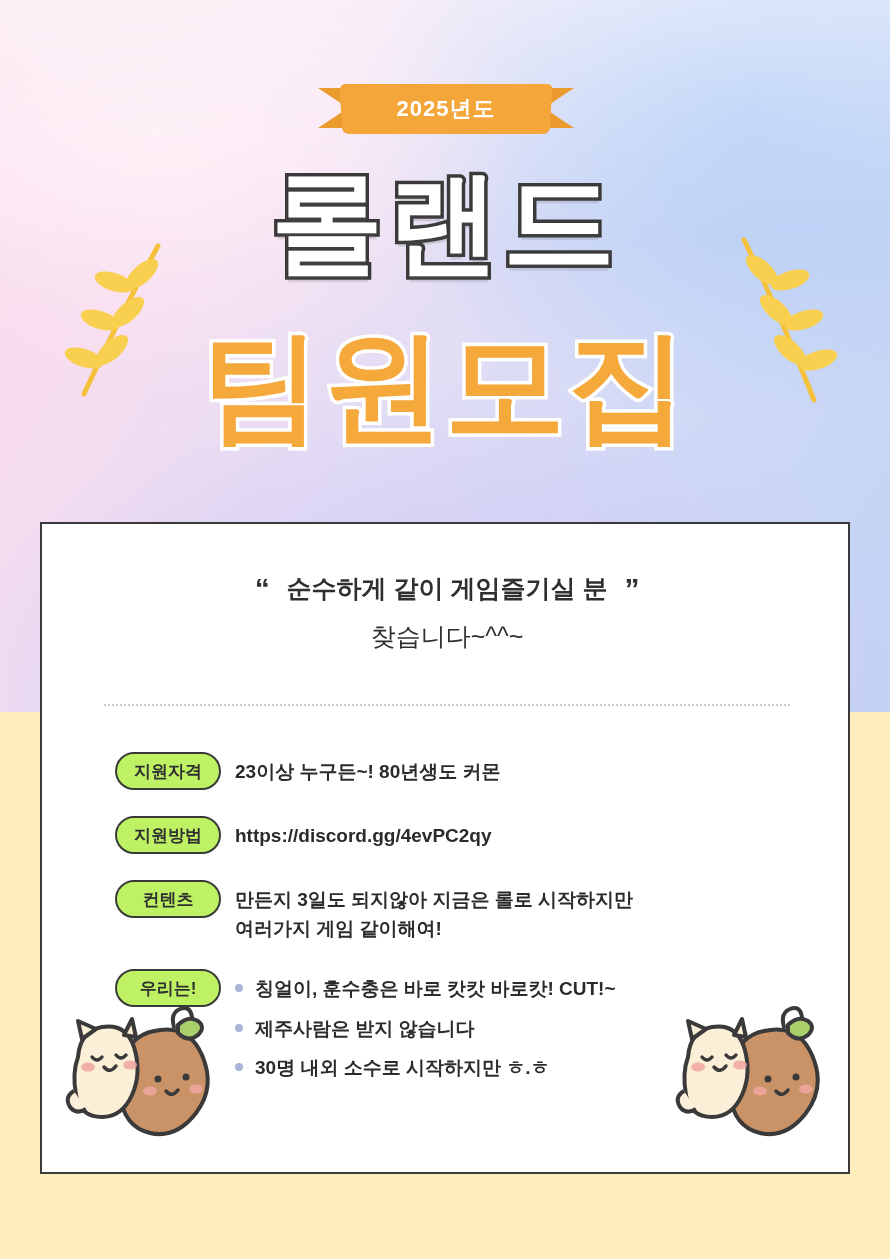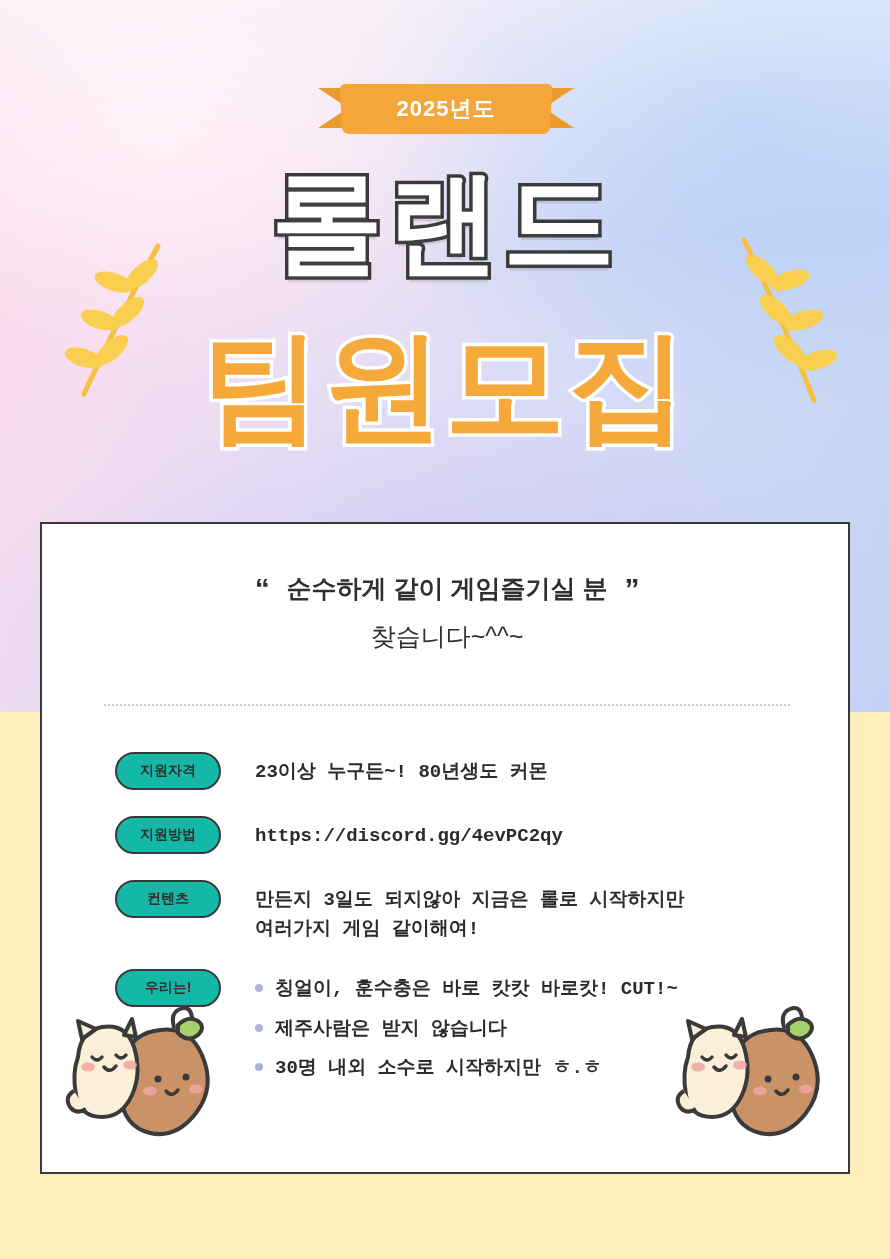--- a/index.html
+++ b/index.html
@@ -170,37 +170,36 @@
     align-items: flex-start;
     padding-left: 73px;
     margin-bottom: 26px;
   }
   .tag {
     flex: 0 0 auto;
     width: 106px;
     height: 38px;
     border: 2px solid #3b3a3a;
     border-radius: 19px;
-    background: #14b8a6;
+    background: #bef264;
     color: #2f2f2f;
-    font-size: 14px;
+    font-size: 17px;
     font-weight: bold;
     display: flex;
     align-items: center;
     justify-content: center;
     box-sizing: border-box;
   }
   .row-body {
-    margin-left: 34px;
+    margin-left: 14px;
     padding-top: 6px;
     color: #2b2b2b;
     font-size: 19px;
     font-weight: bold;
     line-height: 1.5;
-    font-family: Liberation Mono, monospace;
   }
   .row-body .line { display: block; }
 
   .bullets {
     margin: 0;
     padding: 0;
     list-style: none;
   }
   .bullets li {
     position: relative;

